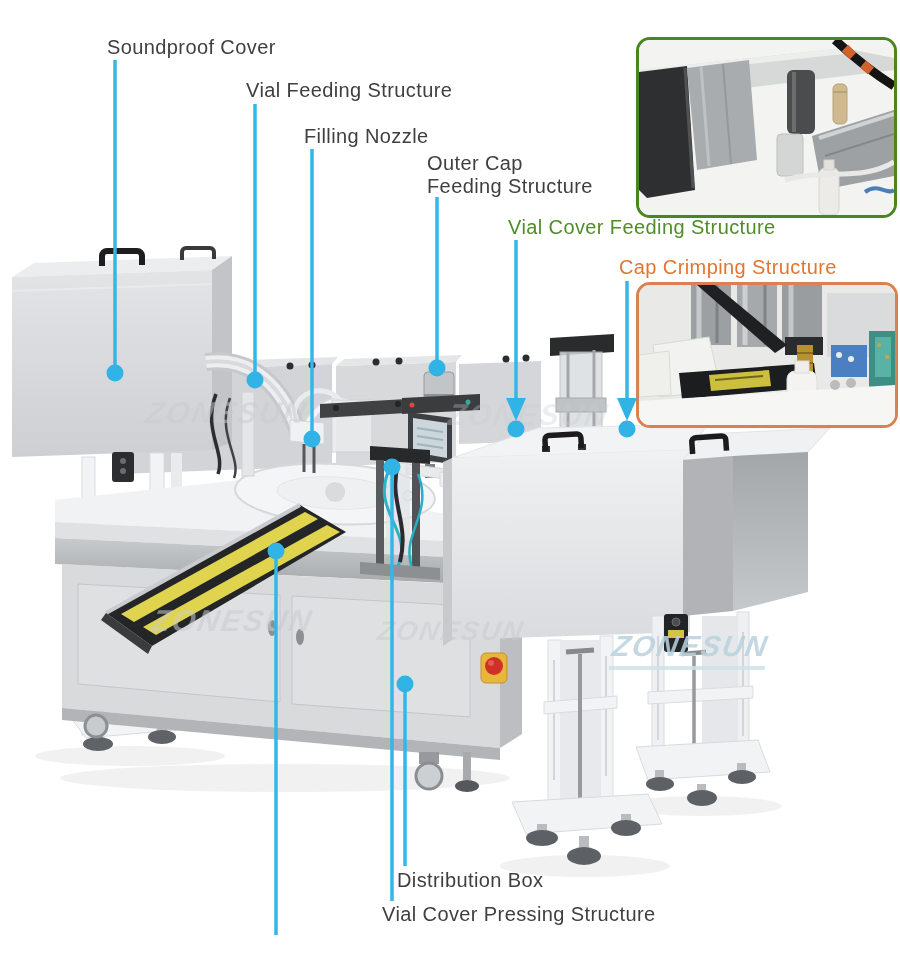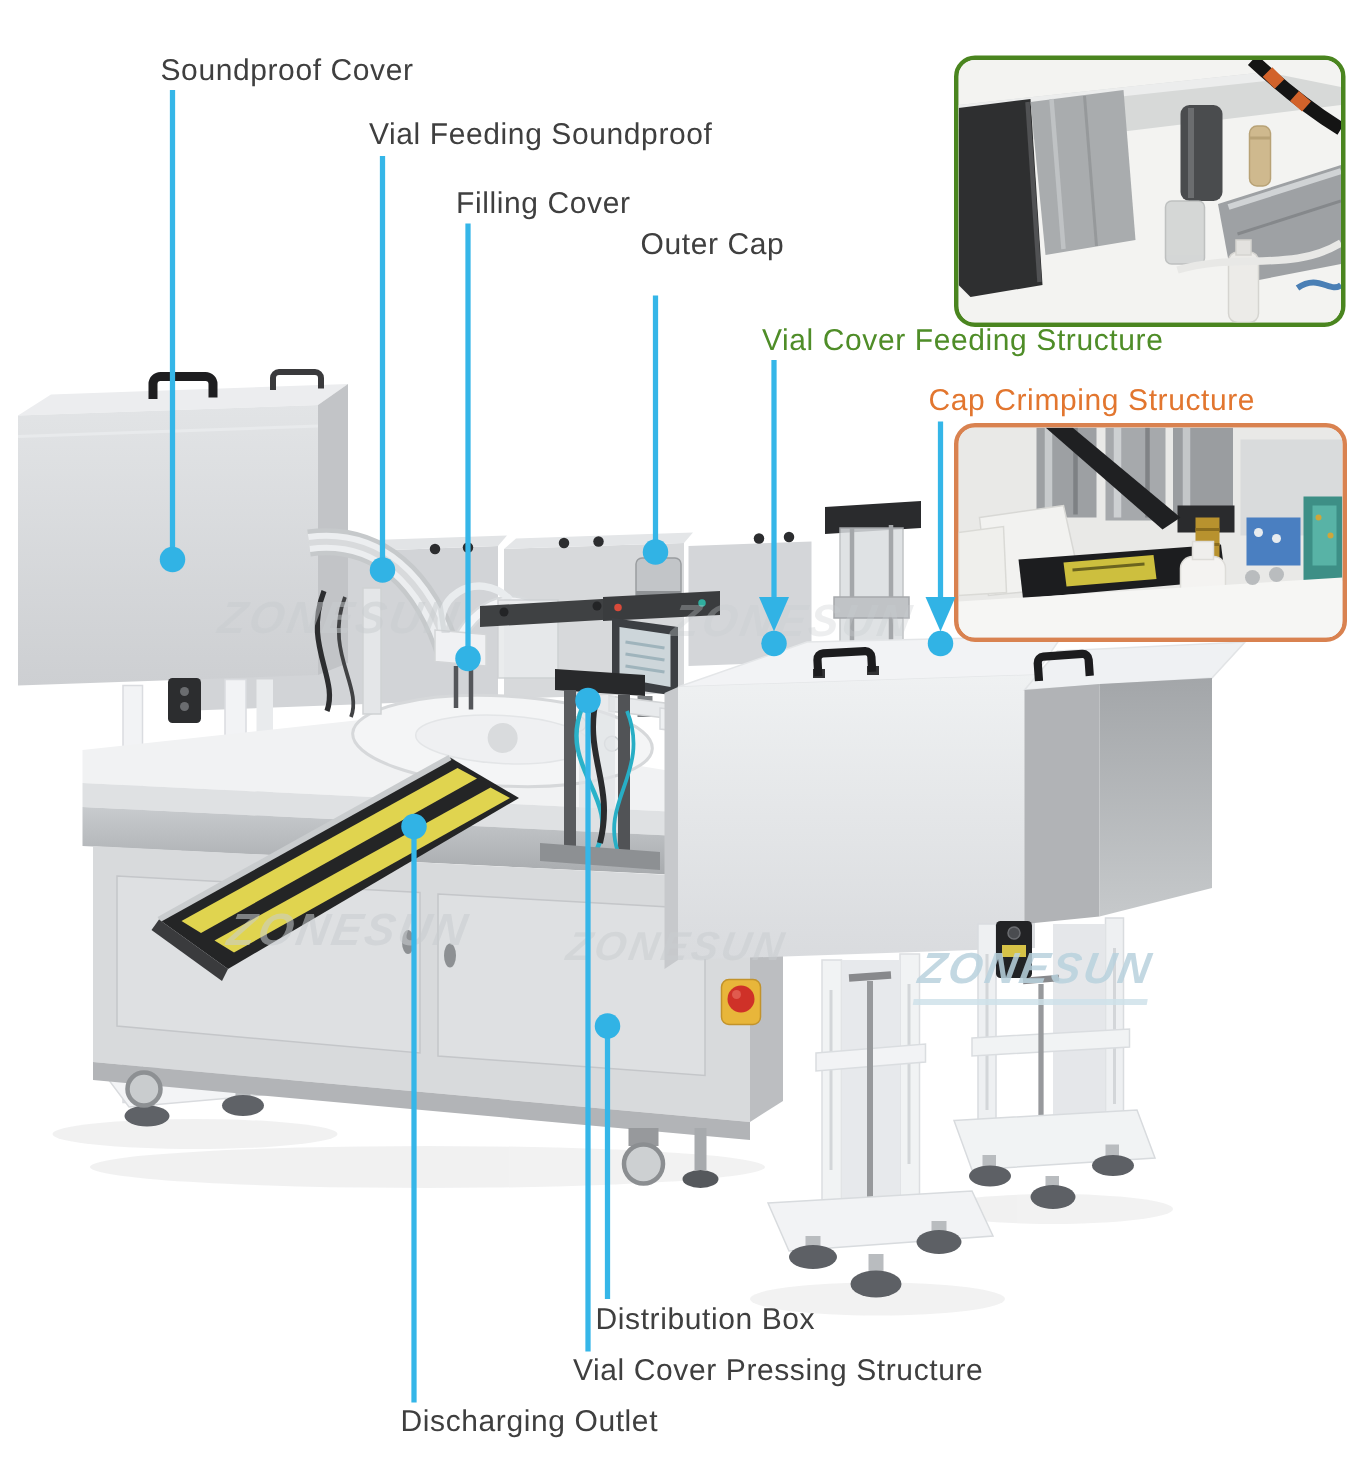--- a/index.html
+++ b/index.html
@@ -361,24 +361,24 @@
       <circle cx="392" cy="467" r="8.5"></circle>
       <circle cx="276" cy="551" r="8.5"></circle>
       <polygon points="506,398 526,398 516,421"></polygon>
       <circle cx="516" cy="429" r="8.5"></circle>
       <polygon points="617,398 637,398 627,421"></polygon>
       <circle cx="627" cy="429" r="8.5"></circle>
     </g>
   </svg>
 
   <div class="callout" style="left:107px;top:36px">Soundproof Cover</div>
-  <div class="callout" style="left:246px;top:79px">Vial Feeding Soundproof</div>
-  <div class="callout" style="left:304px;top:125px">Filling Cover</div>
+  <div class="callout" style="left:246px;top:79px">Vial Feeding Structure</div>
+  <div class="callout" style="left:304px;top:125px">Filling Nozzle</div>
   <div class="callout" style="left:427px;top:152px">
     <span class="line">Outer Cap</span>
+    <span class="line">Feeding Structure</span>
   </div>
   <div class="callout green" style="left:508px;top:216px">Vial Cover Feeding Structure</div>
   <div class="callout orange" style="left:619px;top:256px">Cap Crimping Structure</div>
   <div class="callout" style="left:397px;top:869px">Distribution Box</div>
   <div class="callout" style="left:382px;top:903px">Vial Cover Pressing Structure</div>
-  <div class="callout" style="left:267px;top:937px">Discharging Outlet</div>
 
 </div>
 
 </body></html>

